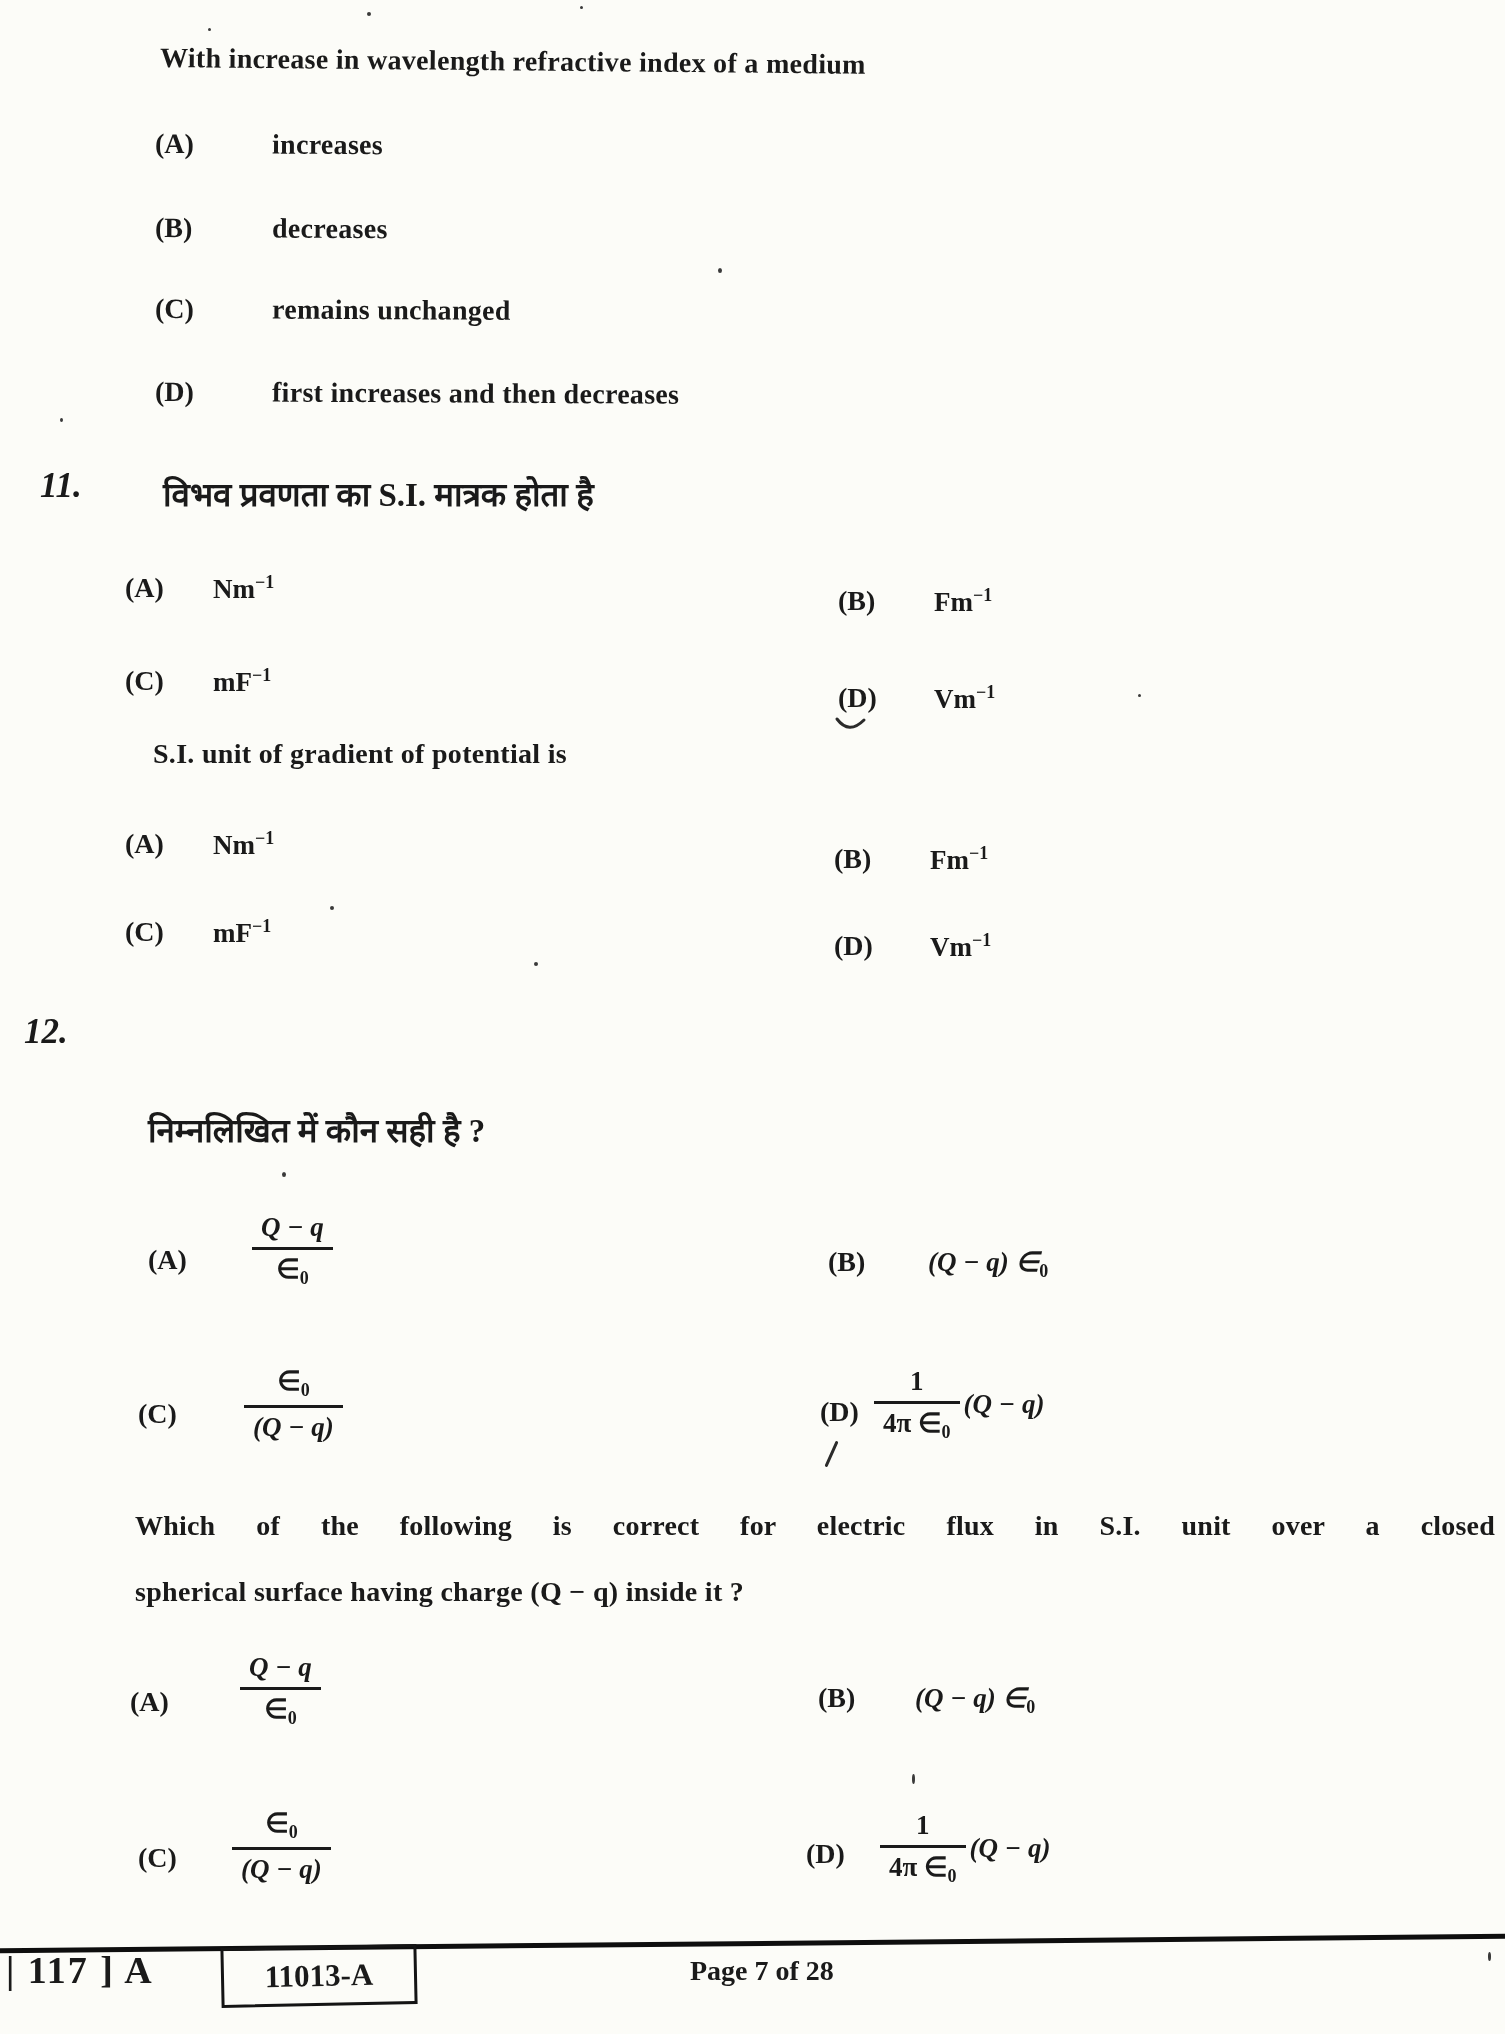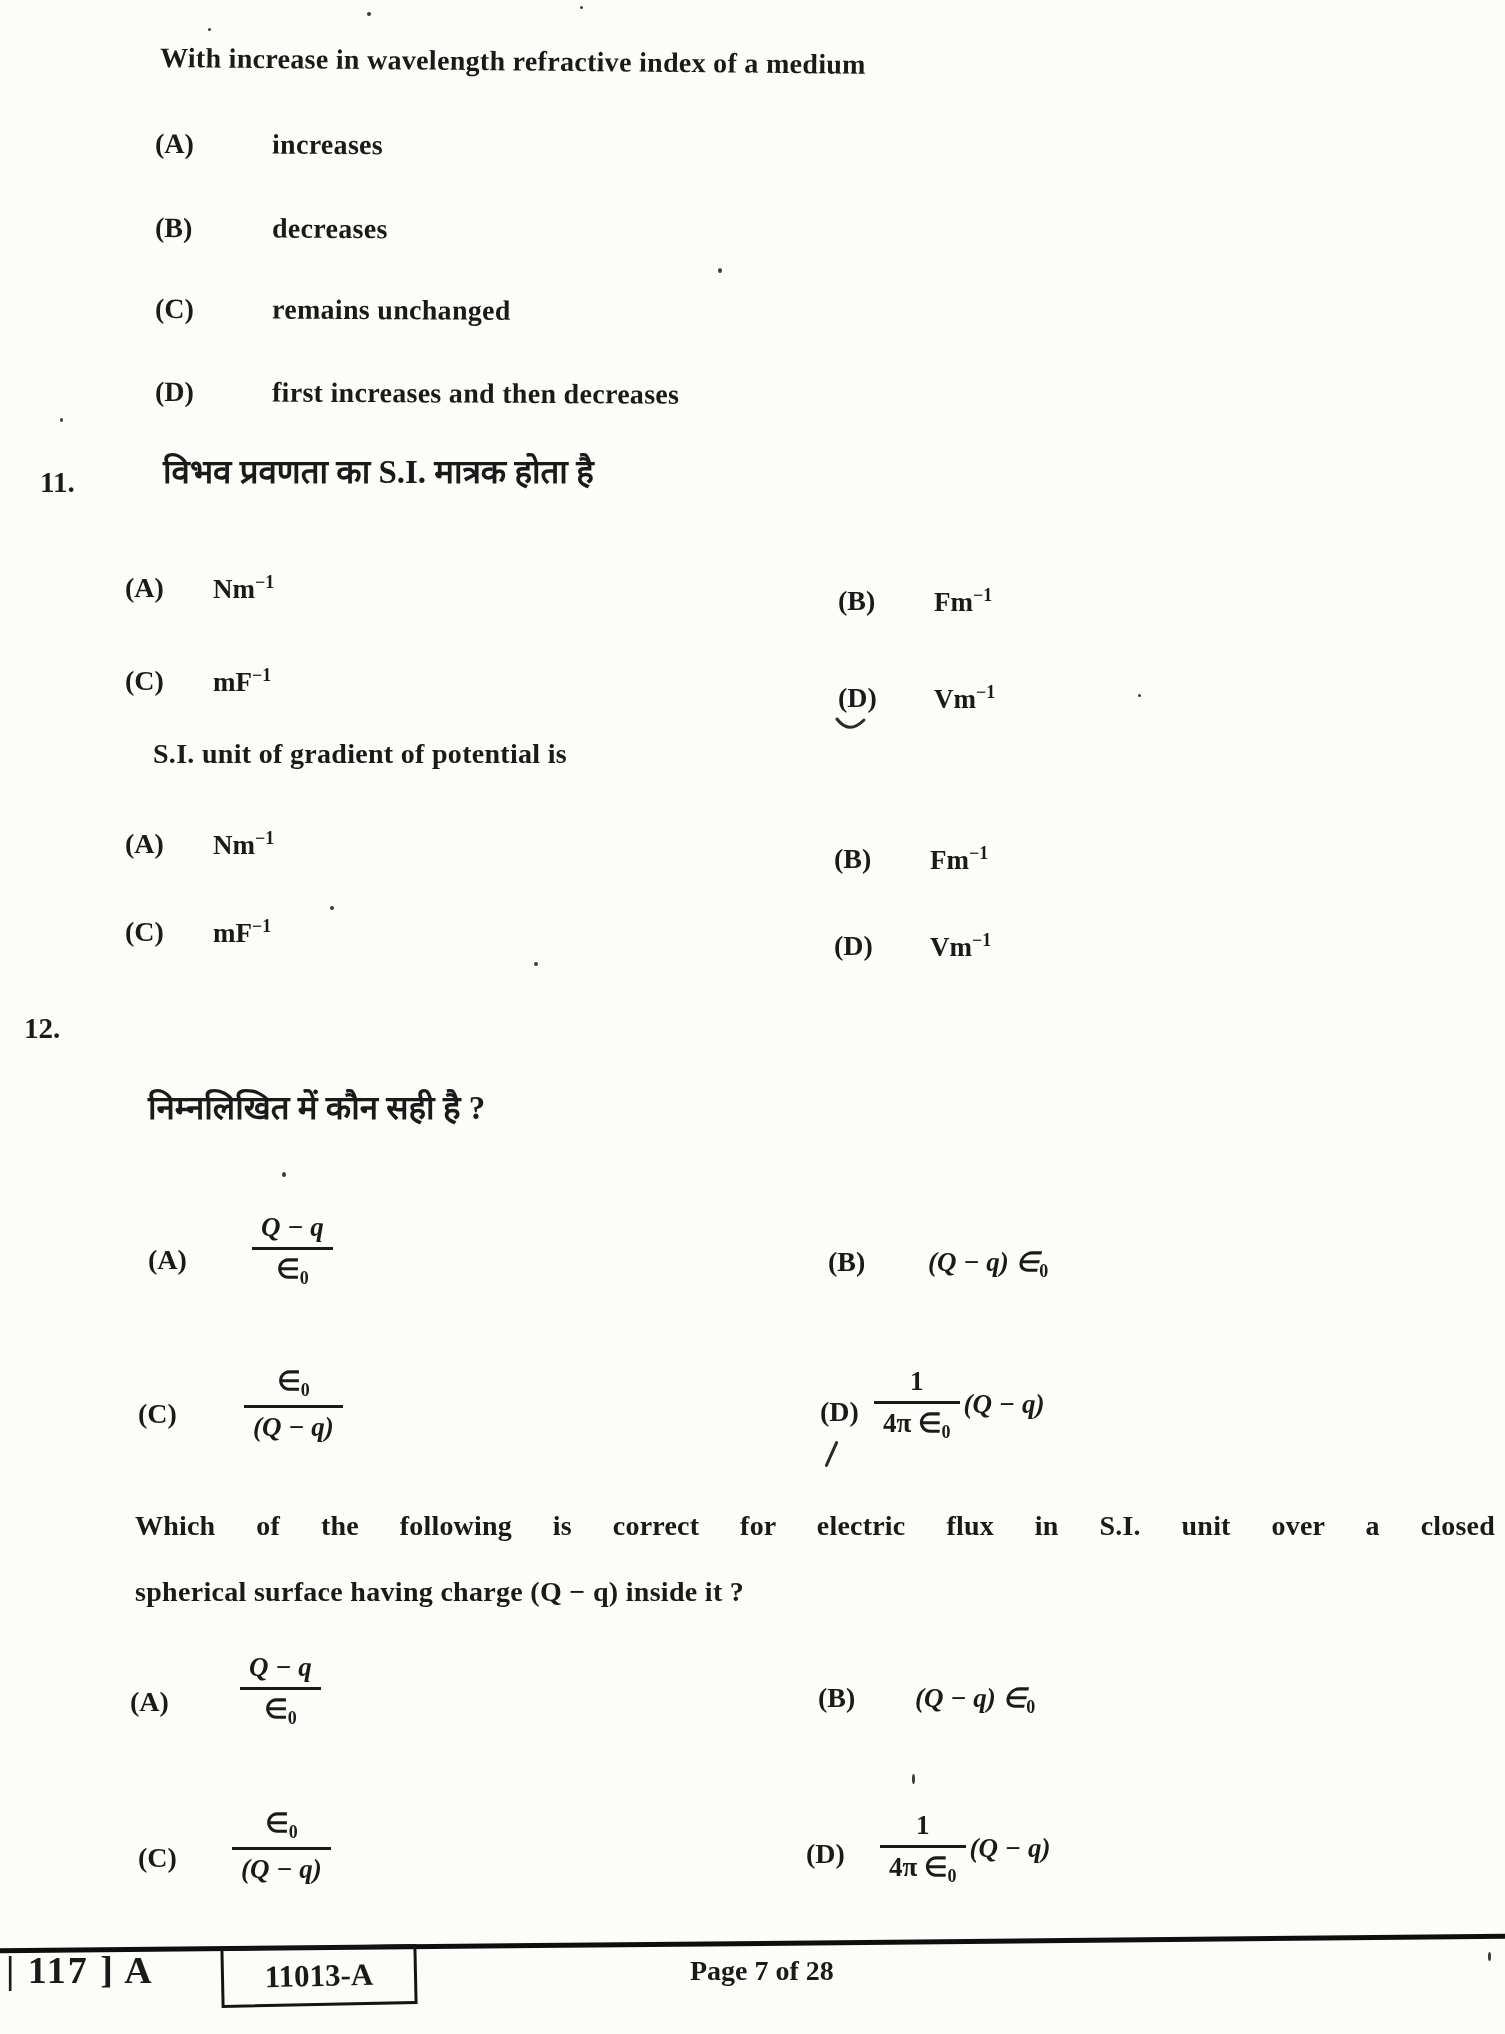--- a/index.html
+++ b/index.html
@@ -8,23 +8,23 @@
     background:#fcfcf8;
     overflow:hidden;
     font-family:"Liberation Serif",serif;
     color:#1a1a1a;
   }
   .abs{position:absolute;}
   .row{display:flex;align-items:flex-start;}
   .lab{flex:none;font-weight:bold;font-size:28px;}
   .en{font-weight:bold;font-size:28px;letter-spacing:.3px;white-space:nowrap;}
   .en-just{font-weight:bold;font-size:28px;letter-spacing:.2px;text-align:justify;text-align-last:justify;}
-  .hi{font-weight:bold;font-size:33px;line-height:1.35;white-space:nowrap;}
+  .hi{font-weight:bold;font-size:33px;line-height:1.35;white-space:nowrap;margin-top:23px;}
   .hi-just{font-weight:bold;font-size:33px;line-height:1.35;text-align:justify;text-align-last:justify;}
-  .qnum{font-weight:bold;font-size:29px;}
+  .qnum{font-weight:bold;font-size:35px;font-style:italic;}
   .unit{font-weight:bold;font-size:27px;white-space:nowrap;}
   .unit sup{font-size:18px;letter-spacing:0;}
   .math{font-style:italic;}
   .frac{display:inline-block;text-align:center;font-weight:bold;font-size:27px;line-height:1.15;}
   .frac .num{display:block;padding:0 9px 4px;}
   .frac .den{display:block;padding:4px 9px 0;border-top:3px solid #1a1a1a;}
   .frac sub,.opttext sub{font-size:18px;}
   .opttext{font-weight:bold;font-size:27px;white-space:nowrap;}
   .dflex{display:flex;align-items:center;gap:4px;}
   .rule{position:absolute;left:-6px;top:1941px;width:1520px;height:5px;background:#0e0e0e;transform:rotate(-0.55deg);transform-origin:center;}

